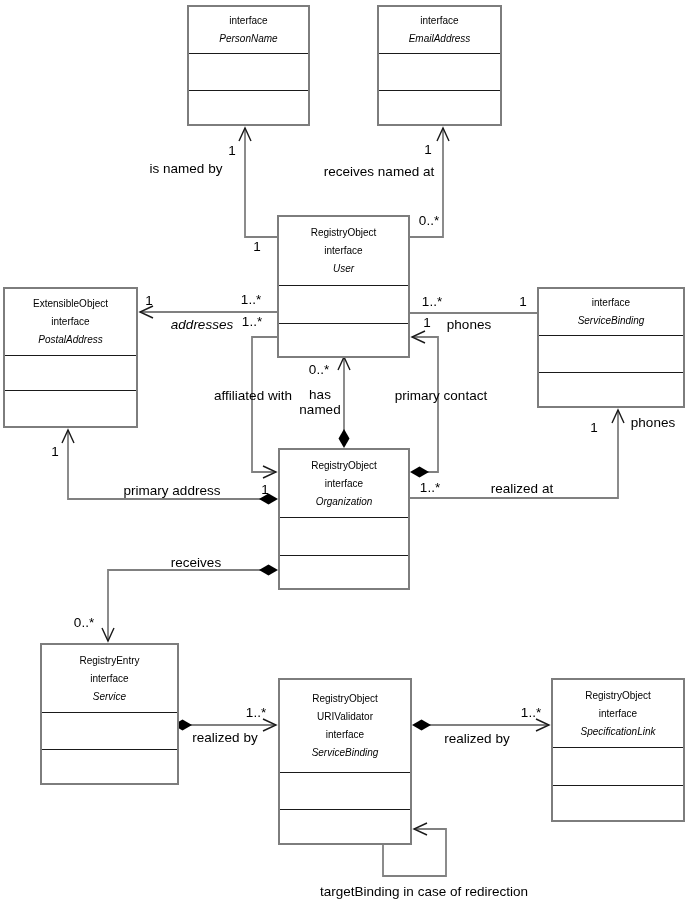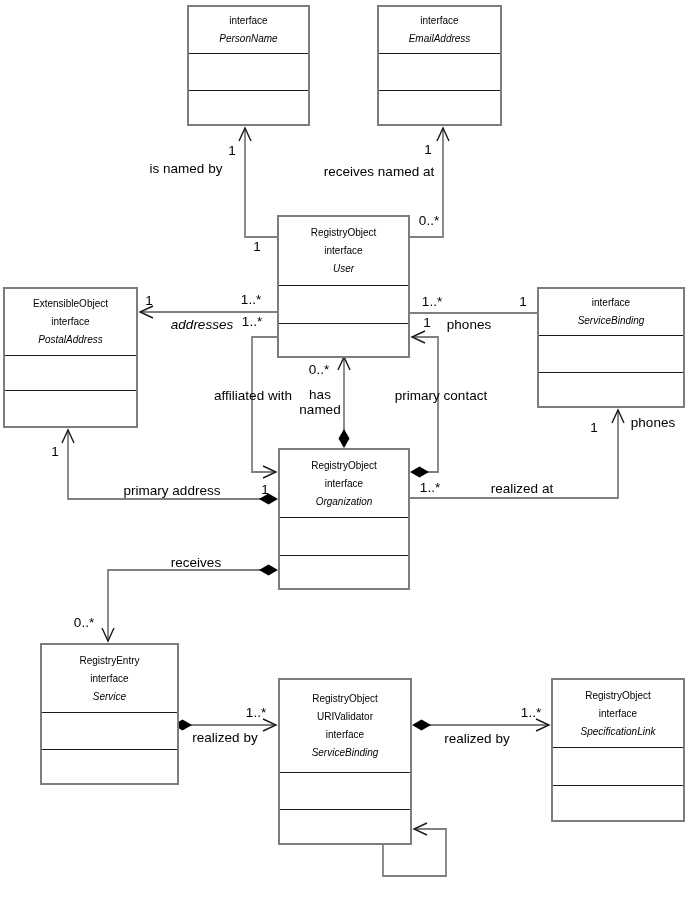--- a/index.html
+++ b/index.html
@@ -227,13 +227,14 @@
     <div class="edge-label" style="left: 522px; top: 488px;">realized at</div>
     <div class="edge-label" style="left: 55px; top: 451px;">1</div>
     <div class="edge-label" style="left: 172px; top: 490px;">primary address</div>
     <div class="edge-label" style="left: 265px; top: 489px;">1</div>
     <div class="edge-label" style="left: 196px; top: 562px;">receives</div>
     <div class="edge-label" style="left: 84px; top: 622px;">0..*</div>
     <div class="edge-label" style="left: 256px; top: 712px;">1..*</div>
     <div class="edge-label" style="left: 225px; top: 737px;">realized by</div>
     <div class="edge-label" style="left: 531px; top: 712px;">1..*</div>
     <div class="edge-label" style="left: 477px; top: 738px;">realized by</div>
+    <div class="edge-label" style="left: 424px; top: 891px;">targetBinding in case of redirection</div>
   </div>
 
 </body></html>

